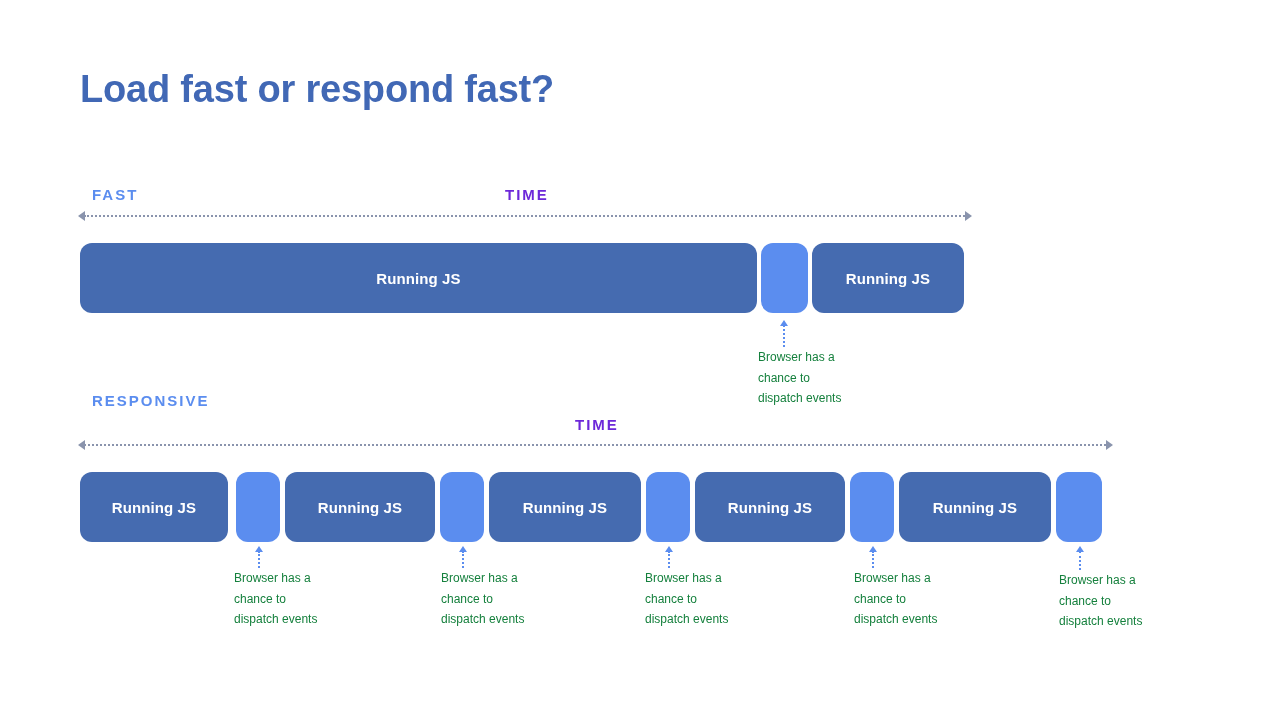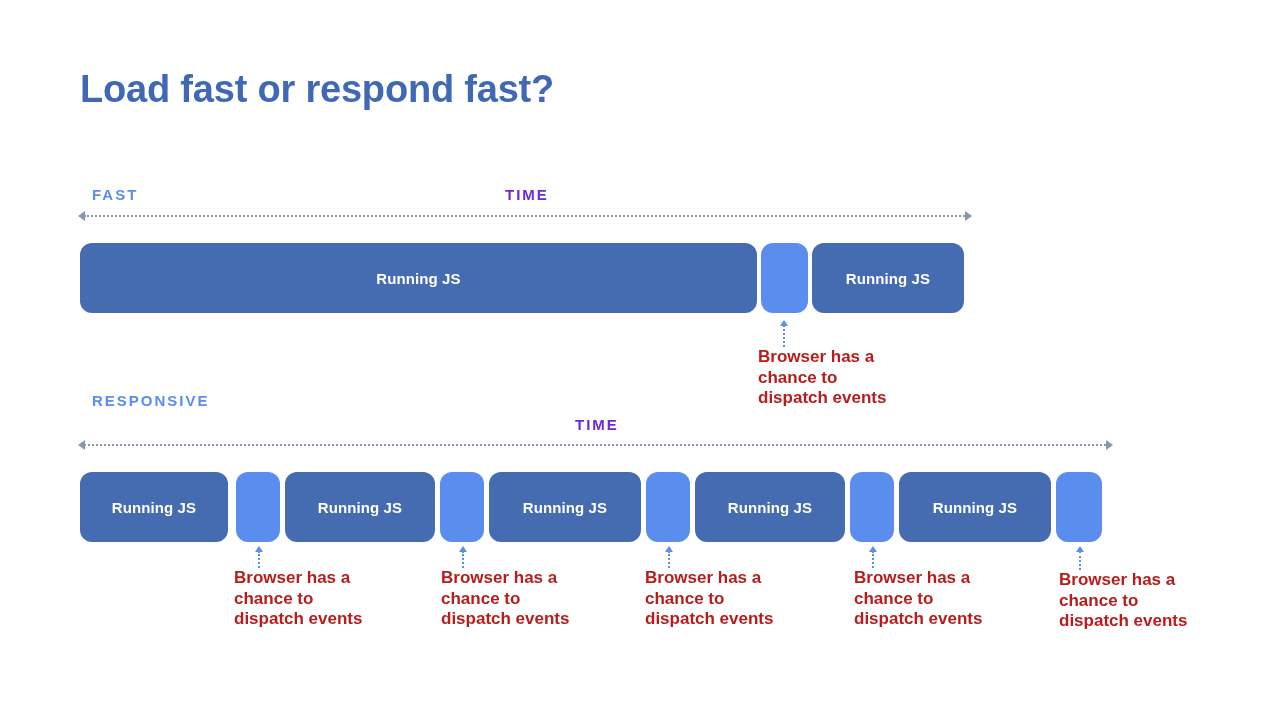--- a/index.html
+++ b/index.html
@@ -115,23 +115,23 @@
     position: absolute;
     left: -3px;
     top: 0;
     width: 0; height: 0;
     border-left: 4px solid transparent;
     border-right: 4px solid transparent;
     border-bottom: 6px solid #5b8def;
   }
   .callout .text {
     position: absolute;
-    color: #b91c1c;
-    font-size: 17px;
-    font-weight: bold;
+    color: #15803d;
+    font-size: 12px;
+    font-weight: normal;
     line-height: 20.5px;
     white-space: pre-line;
   }
 </style>
 </head>
 <body>
 
 <div id="slide">
 
   <div class="slide-title">Load fast or respond fast?</div>

